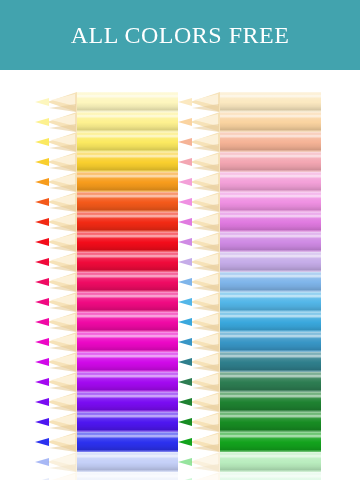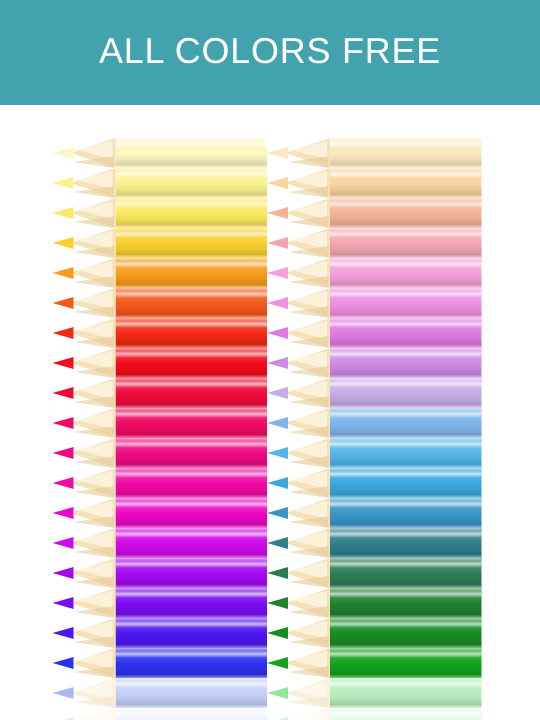--- a/index.html
+++ b/index.html
@@ -24,21 +24,21 @@
     align-items: center;
     justify-content: center;
     box-sizing: border-box;
   }
   #app-title {
     color: #ffffff;
     font-size: 24px;
     font-weight: 400;
     letter-spacing: 0.5px;
     white-space: nowrap;
-    font-family: Liberation Sans, sans-serif;
+    font-family: Liberation Serif, serif;
   }
 
   
   #pencil-board {
     position: absolute;
     top: 70px;
     left: 0;
     width: 360px;
     height: 410px;
     background: #ffffff;

